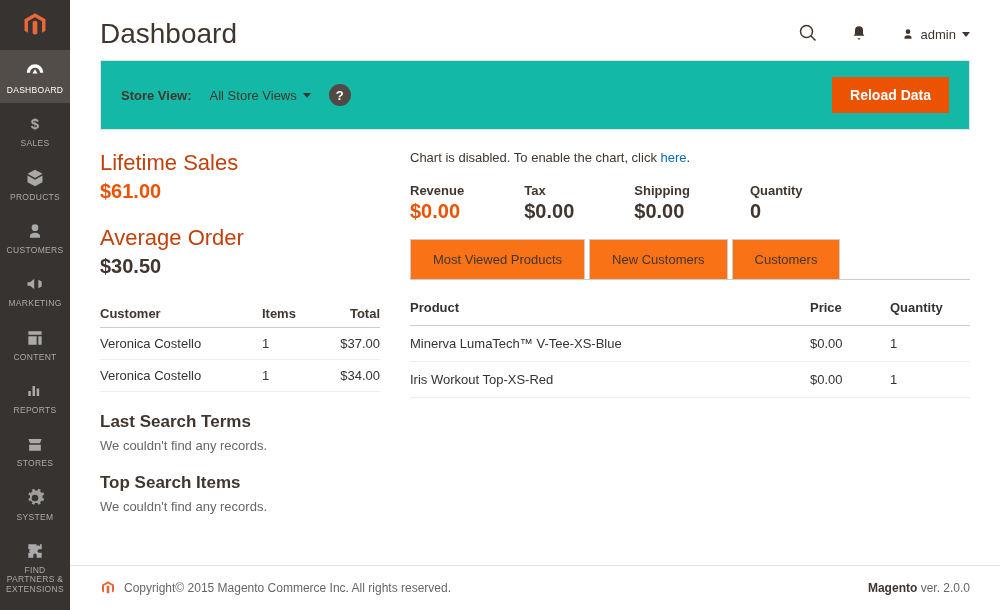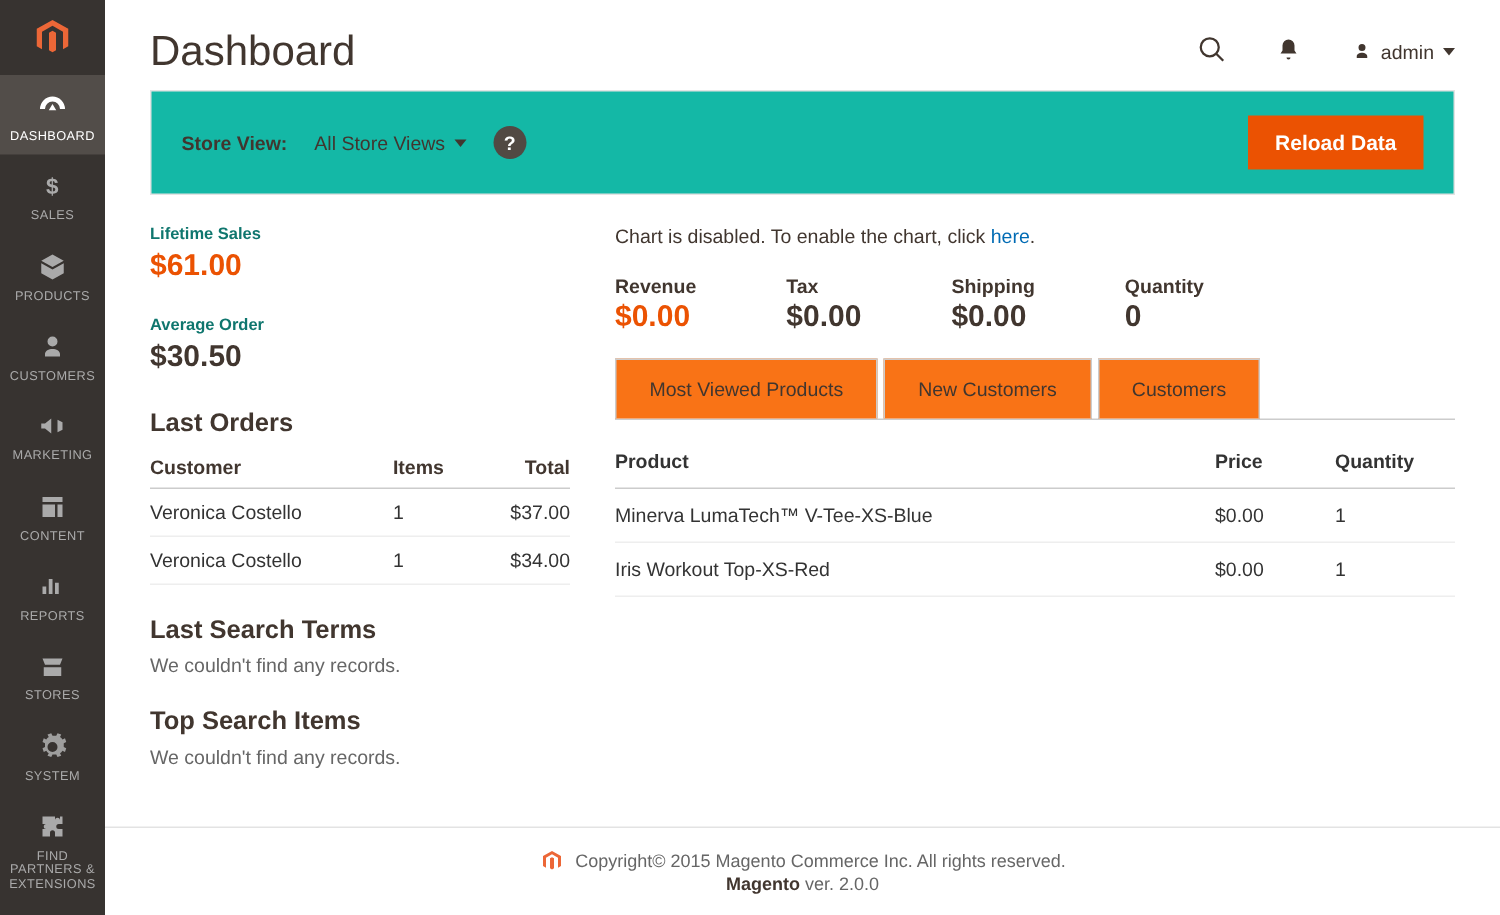--- a/index.html
+++ b/index.html
@@ -29,21 +29,21 @@
 .store-view-label { font-weight: 600; color: #41362f; }
 .store-select { display: flex; align-items: center; gap: 6px; cursor: pointer; color: #41362f; }
 .help-icon { width: 22px; height: 22px; background: #514943; border-radius: 50%; color: #fff; display: flex; align-items: center; justify-content: center; font-weight: bold; font-size: 13px; cursor: pointer; }
 .reload-btn { background: #eb5202; color: #fff; border: none; padding: 10px 18px; font-size: 14px; font-weight: 600; cursor: pointer; }
 
 .content { display: flex; padding: 20px 30px 0; gap: 30px; }
 .col-left { width: 280px; }
 .col-right { flex: 1; }
 
 .stat-block { margin-bottom: 22px; }
-.stat-title { font-size: 11px; font-weight: 700; color: #0f766e; margin-bottom: 4px; }
+.stat-title { font-size: 22px; font-weight: 400; color: #c2410c; margin-bottom: 4px; }
 .stat-value { font-size: 20px; font-weight: 600; color: #eb5202; }
 .stat-value.dark { color: #41362f; }
 
 .section-title { font-size: 17px; font-weight: 600; color: #41362f; margin-bottom: 6px; }
 .section-empty { color: #666; font-size: 13px; margin-bottom: 20px; }
 
 .data-table { width: 100%; border-collapse: collapse; font-size: 13px; margin-bottom: 20px; }
 .data-table th { text-align: left; font-weight: 600; padding: 6px 0; border-bottom: 1px solid #ccc; color: #41362f; }
 .data-table td { padding: 8px 0; border-bottom: 1px solid #eee; }
 .data-table .right { text-align: right; }
@@ -59,21 +59,21 @@
 
 .tabs { display: flex; border-bottom: 1px solid #ccc; }
 .tab { padding: 12px 22px; background: #f97316; border: 1px solid #ccc; border-bottom: none; margin-right: 4px; cursor: pointer; font-size: 13px; color: #41362f; }
 .tab.active { background: #fff; border-top: 3px solid #eb5202; font-weight: 600; position: relative; top: 1px; }
 
 .tab-table { width: 100%; border-collapse: collapse; font-size: 13px; margin-top: 10px; }
 .tab-table th { text-align: left; font-weight: 600; padding: 10px 0; border-bottom: 1px solid #ccc; }
 .tab-table td { padding: 10px 0; border-bottom: 1px solid #eee; }
 .tab-table .right { text-align: left; }
 
-.footer { position: absolute; bottom: 0; left: 0; right: 0; padding: 14px 30px; border-top: 1px solid #e3e3e3; display: flex; justify-content: space-between; align-items: center; font-size: 12px; color: #666; background:#fff;flex-direction:column; }
+.footer { position: absolute; bottom: 0; left: 0; right: 0; padding: 14px 30px; border-top: 1px solid #e3e3e3; display: flex; justify-content: space-between; align-items: center; font-size: 12px; color: #666; background:#fff; }
 .footer-left { display: flex; align-items: center; gap: 8px; }
 .footer-right strong { color: #41362f; }
 
 .caret-down { width: 0; height: 0; border-left: 4px solid transparent; border-right: 4px solid transparent; border-top: 5px solid #41362f; display: inline-block; }
 </style>
 </head>
 <body>
 
 <div class="app">
   <div class="sidebar">
@@ -200,21 +200,20 @@
       <div class="col-left">
         <div class="stat-block">
           <div class="stat-title">Lifetime Sales</div>
           <div class="stat-value">$61.00</div>
         </div>
         <div class="stat-block">
           <div class="stat-title">Average Order</div>
           <div class="stat-value dark">$30.50</div>
         </div>
 
-        <div class="section-title">Last Orders</div>
         <table class="data-table">
           <thead>
               <tr>
             <th>Customer</th>
             <th>Items</th>
             <th class="right">Total</th>
           </tr>
             </thead>
           <tbody>
             <tr>

